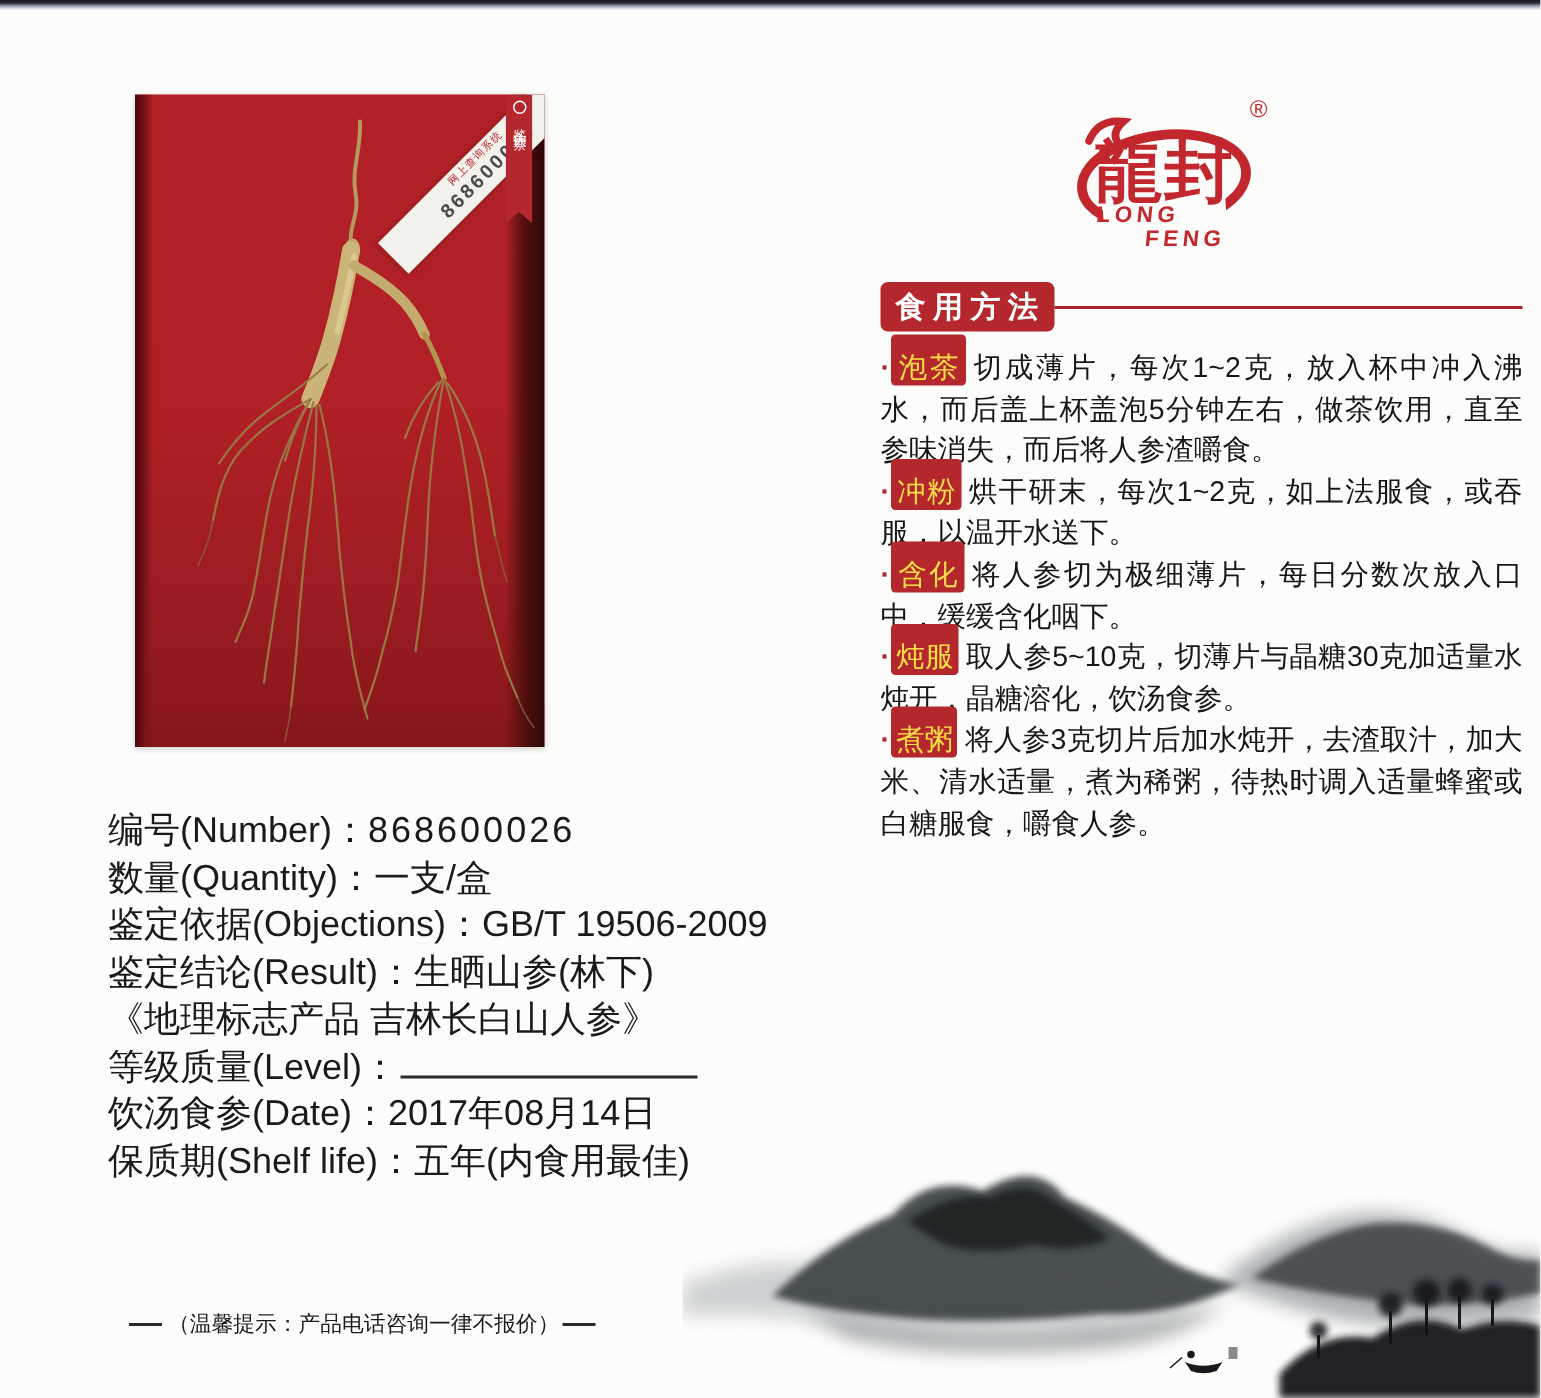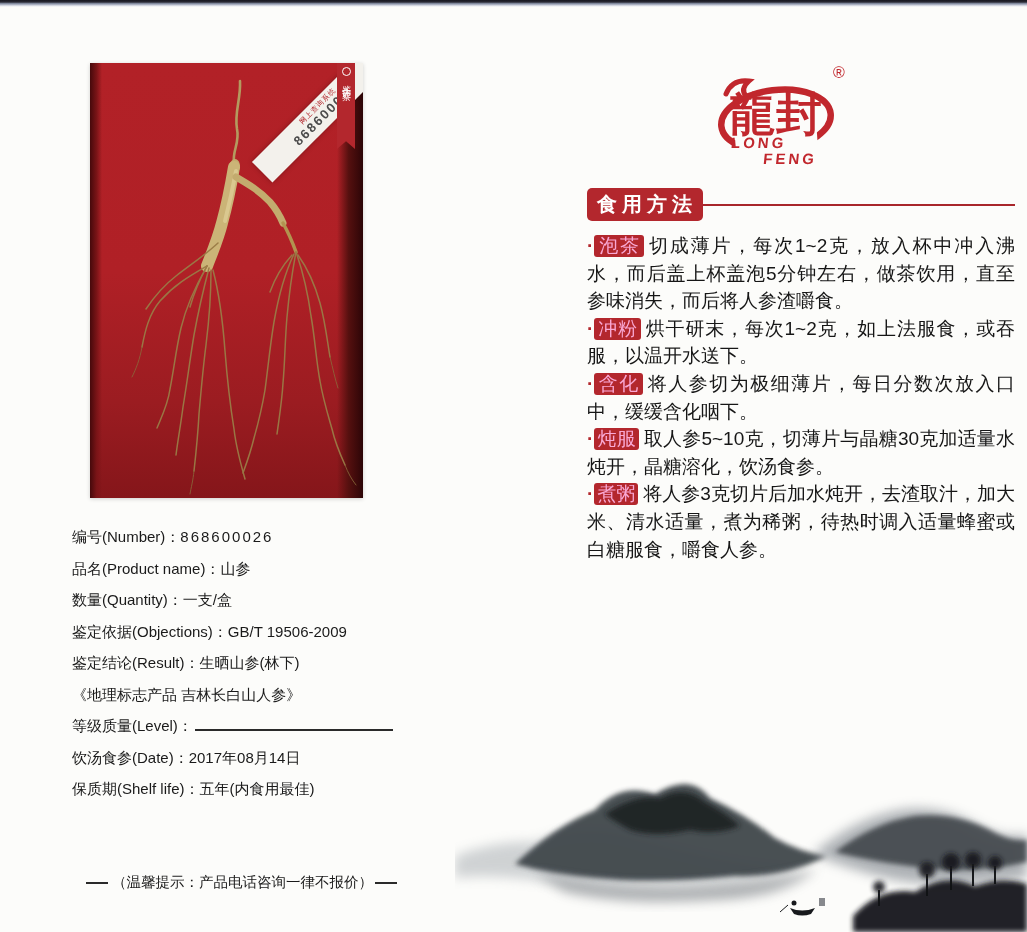--- a/index.html
+++ b/index.html
@@ -42,22 +42,22 @@
     position:absolute; top:0; right:8px; width:18px; height:86px;
     background:#b3272d; color:#fff;
     display:flex; flex-direction:column; align-items:center; padding-top:4px;
     clip-path:polygon(0 0,100% 0,100% 100%,50% 91%,0 100%);
   }
   .sec-tag .seal { width:9px; height:9px; border:1px solid #fff; border-radius:50%; margin-bottom:2px; }
   .sec-tag .chars { writing-mode:vertical-rl; text-orientation:upright; font-size:9px; letter-spacing:2px; line-height:1; }
 
   
   .details {
-    position:absolute; left:72px; top:521px; width:410px;
-    font-size:15px; line-height:31.5px;
+    position:absolute; left:72px; top:538px; width:410px;
+    font-size:24px; line-height:31.5px;
   }
   .d-line { white-space:nowrap; }
   .details div.d-line:nth-of-type(1) .d-value { letter-spacing:2px; }
   .d-blank { display:inline-block; width:198px; border-bottom:2px solid #2a2a2a; height:4px; margin-left:2px; }
   .note { margin-top:7px; font-size:14.5px; white-space:nowrap; }
   .dash { display:inline-block; width:22px; border-bottom:2px solid #2a2a2a; height:4px; margin:0 4px 3px 2px; }
 
   
   .logo { position:absolute; left:710px; top:58px; width:144px; height:114px; }
   .logo svg { width:100%; height:100%; }
@@ -70,22 +70,22 @@
     letter-spacing:5px; padding:3px 6px 3px 10px; border-radius:5px; white-space:nowrap;
   }
   .usage-rule { flex:1; height:2px; background:#a8262b; }
   .methods { margin-top:11px; }
   .method {
     margin:0; font-size:19px; line-height:27.6px; color:#161616;
     text-align:justify;
   }
   .bullet { color:#b3272d; font-weight:bold; margin-right:1px; }
   .chip {
-    background:#b3272d; color:#f9a8d4; border-radius:3px;
-    padding:0 3px 1px; margin-right:5px;
+    background:#b3272d; color:#fde047; border-radius:3px;
+    padding:12px 3px 1px; margin-right:5px;
   }
 
   
   .ink { position:absolute; left:455px; top:756px; width:572px; height:176px; }
   .ink svg { width:100%; height:100%; }
 </style>
 </head>
 <body>
 
 <div class="topbar"></div>
@@ -133,23 +133,20 @@
     <span class="chars">鉴伪证察</span>
   </div>
 </div>
 
 <div class="details">
 
     <div class="d-line">
       <span class="d-label">编号(Number)：</span><span class="d-value">868600026</span>
     </div>
 
-    <div class="d-line">
-      <span class="d-label">品名(Product name)：</span><span class="d-value">山参</span>
-    </div>
 
 
     <div class="d-line">
       <span class="d-label">数量(Quantity)：</span><span class="d-value">一支/盒</span>
     </div>
 
     <div class="d-line">
       <span class="d-label">鉴定依据(Objections)：</span><span class="d-value">GB/T 19506-2009</span>
     </div>
 

